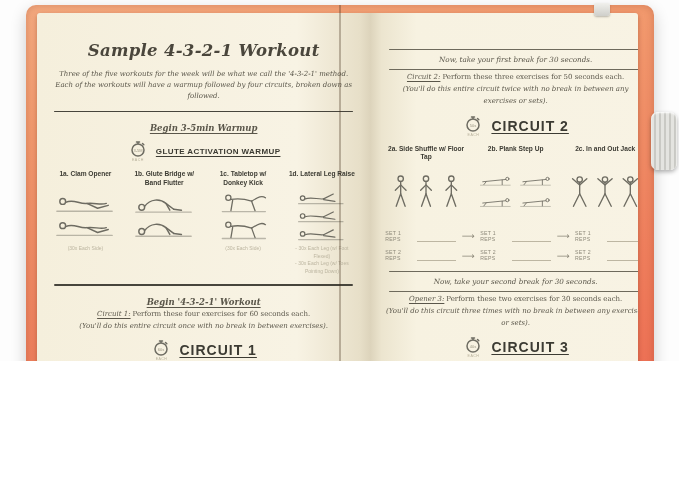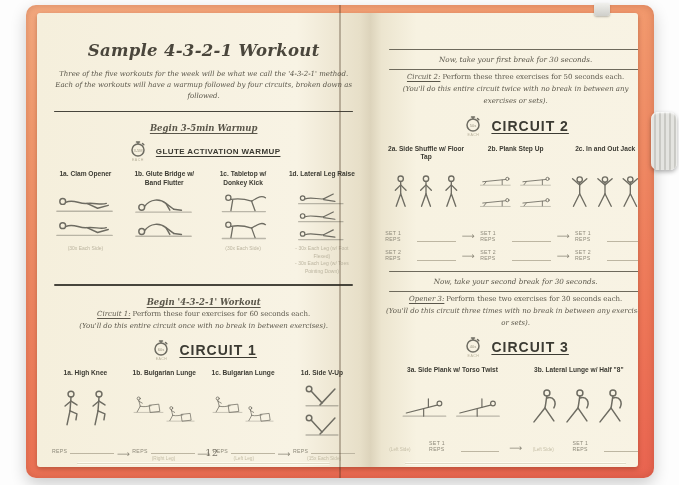--- a/index.html
+++ b/index.html
@@ -1,18 +1,18 @@
 <!DOCTYPE html>
 <html><head>
 <meta charset="utf-8">
 <style>
   * { margin:0; padding:0; box-sizing:border-box; }
   html,body { width:679px; height:485px; }
   body { background:#ffffff; font-family:"Liberation Sans", sans-serif; }
-  .stage { position:relative; width:679px; height:485px; background:#fdfdfd; overflow:hidden; }
+  .stage { position:relative; width:679px; height:361px; background:#fdfdfd; overflow:hidden; }
 
   
   .book { position:absolute; left:26px; top:5px; width:628px; height:473px; border-radius:10px;
           background:linear-gradient(168deg,#f5ab80 0%,#f29a6e 22%,#ef8a64 45%,#ee7758 72%,#e96450 100%);
           box-shadow:0 6px 16px rgba(0,0,0,.20), inset 0 0 8px rgba(120,40,20,.25); }
   .pages { position:absolute; left:11px; top:8px; right:16px; bottom:11px; display:flex;
            border-radius:3px; overflow:hidden; box-shadow:0 2px 5px rgba(90,30,10,.35); }
   .page { flex:1; position:relative; }
   .page.left  { background:linear-gradient(90deg,#f5efdc 0%,#f8f3e4 78%,#e7dfc8 97%,#ddd4bc 100%); padding:0 13px; }
   .page.right { background:linear-gradient(90deg,#dcd3bb 0%,#ece5cf 4%,#f7f2e1 16%,#f8f3e4 100%); padding:0 15px; }

